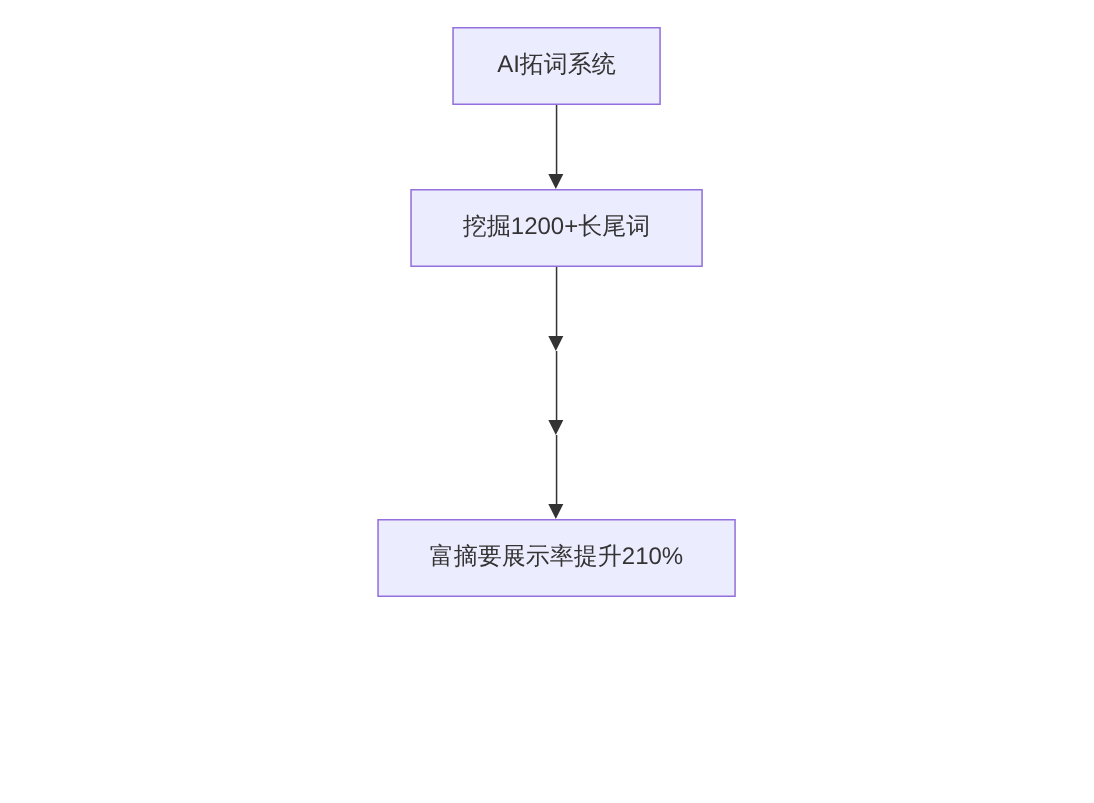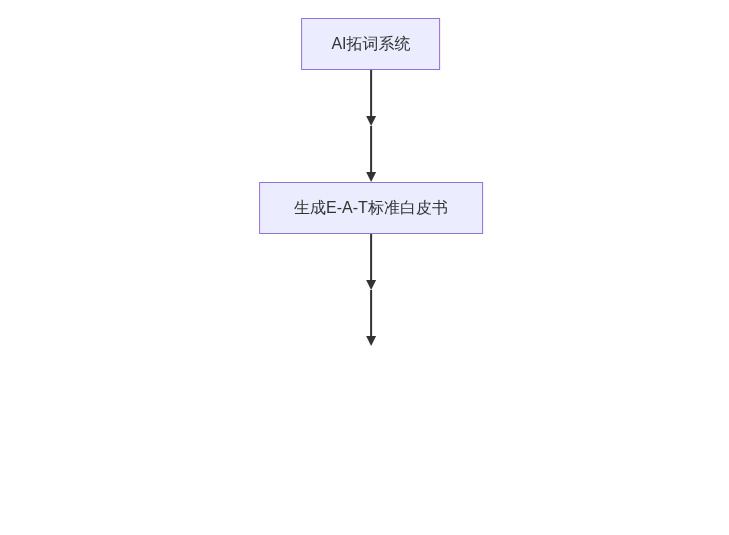--- a/index.html
+++ b/index.html
@@ -69,34 +69,35 @@
 <div class="canvas">
   <div class="flow">
 
     <div class="node first">AI拓词系统</div>
 
     <div class="arrow">
       <div class="line"></div>
       <div class="head"></div>
     </div>
 
-
-    <div class="arrow">
-      <div class="line"></div>
-      <div class="head"></div>
-    </div>
-
-    <div class="node">生成E-A-T标准白皮书</div>
+    <div class="node">挖掘1200+长尾词</div>
 
     <div class="arrow">
       <div class="line"></div>
       <div class="head"></div>
     </div>
 
 
     <div class="arrow">
       <div class="line"></div>
       <div class="head"></div>
     </div>
 
 
+    <div class="arrow">
+      <div class="line"></div>
+      <div class="head"></div>
+    </div>
+
+    <div class="node">富摘要展示率提升210%</div>
+
   </div>
 </div>
 
 </body></html>

